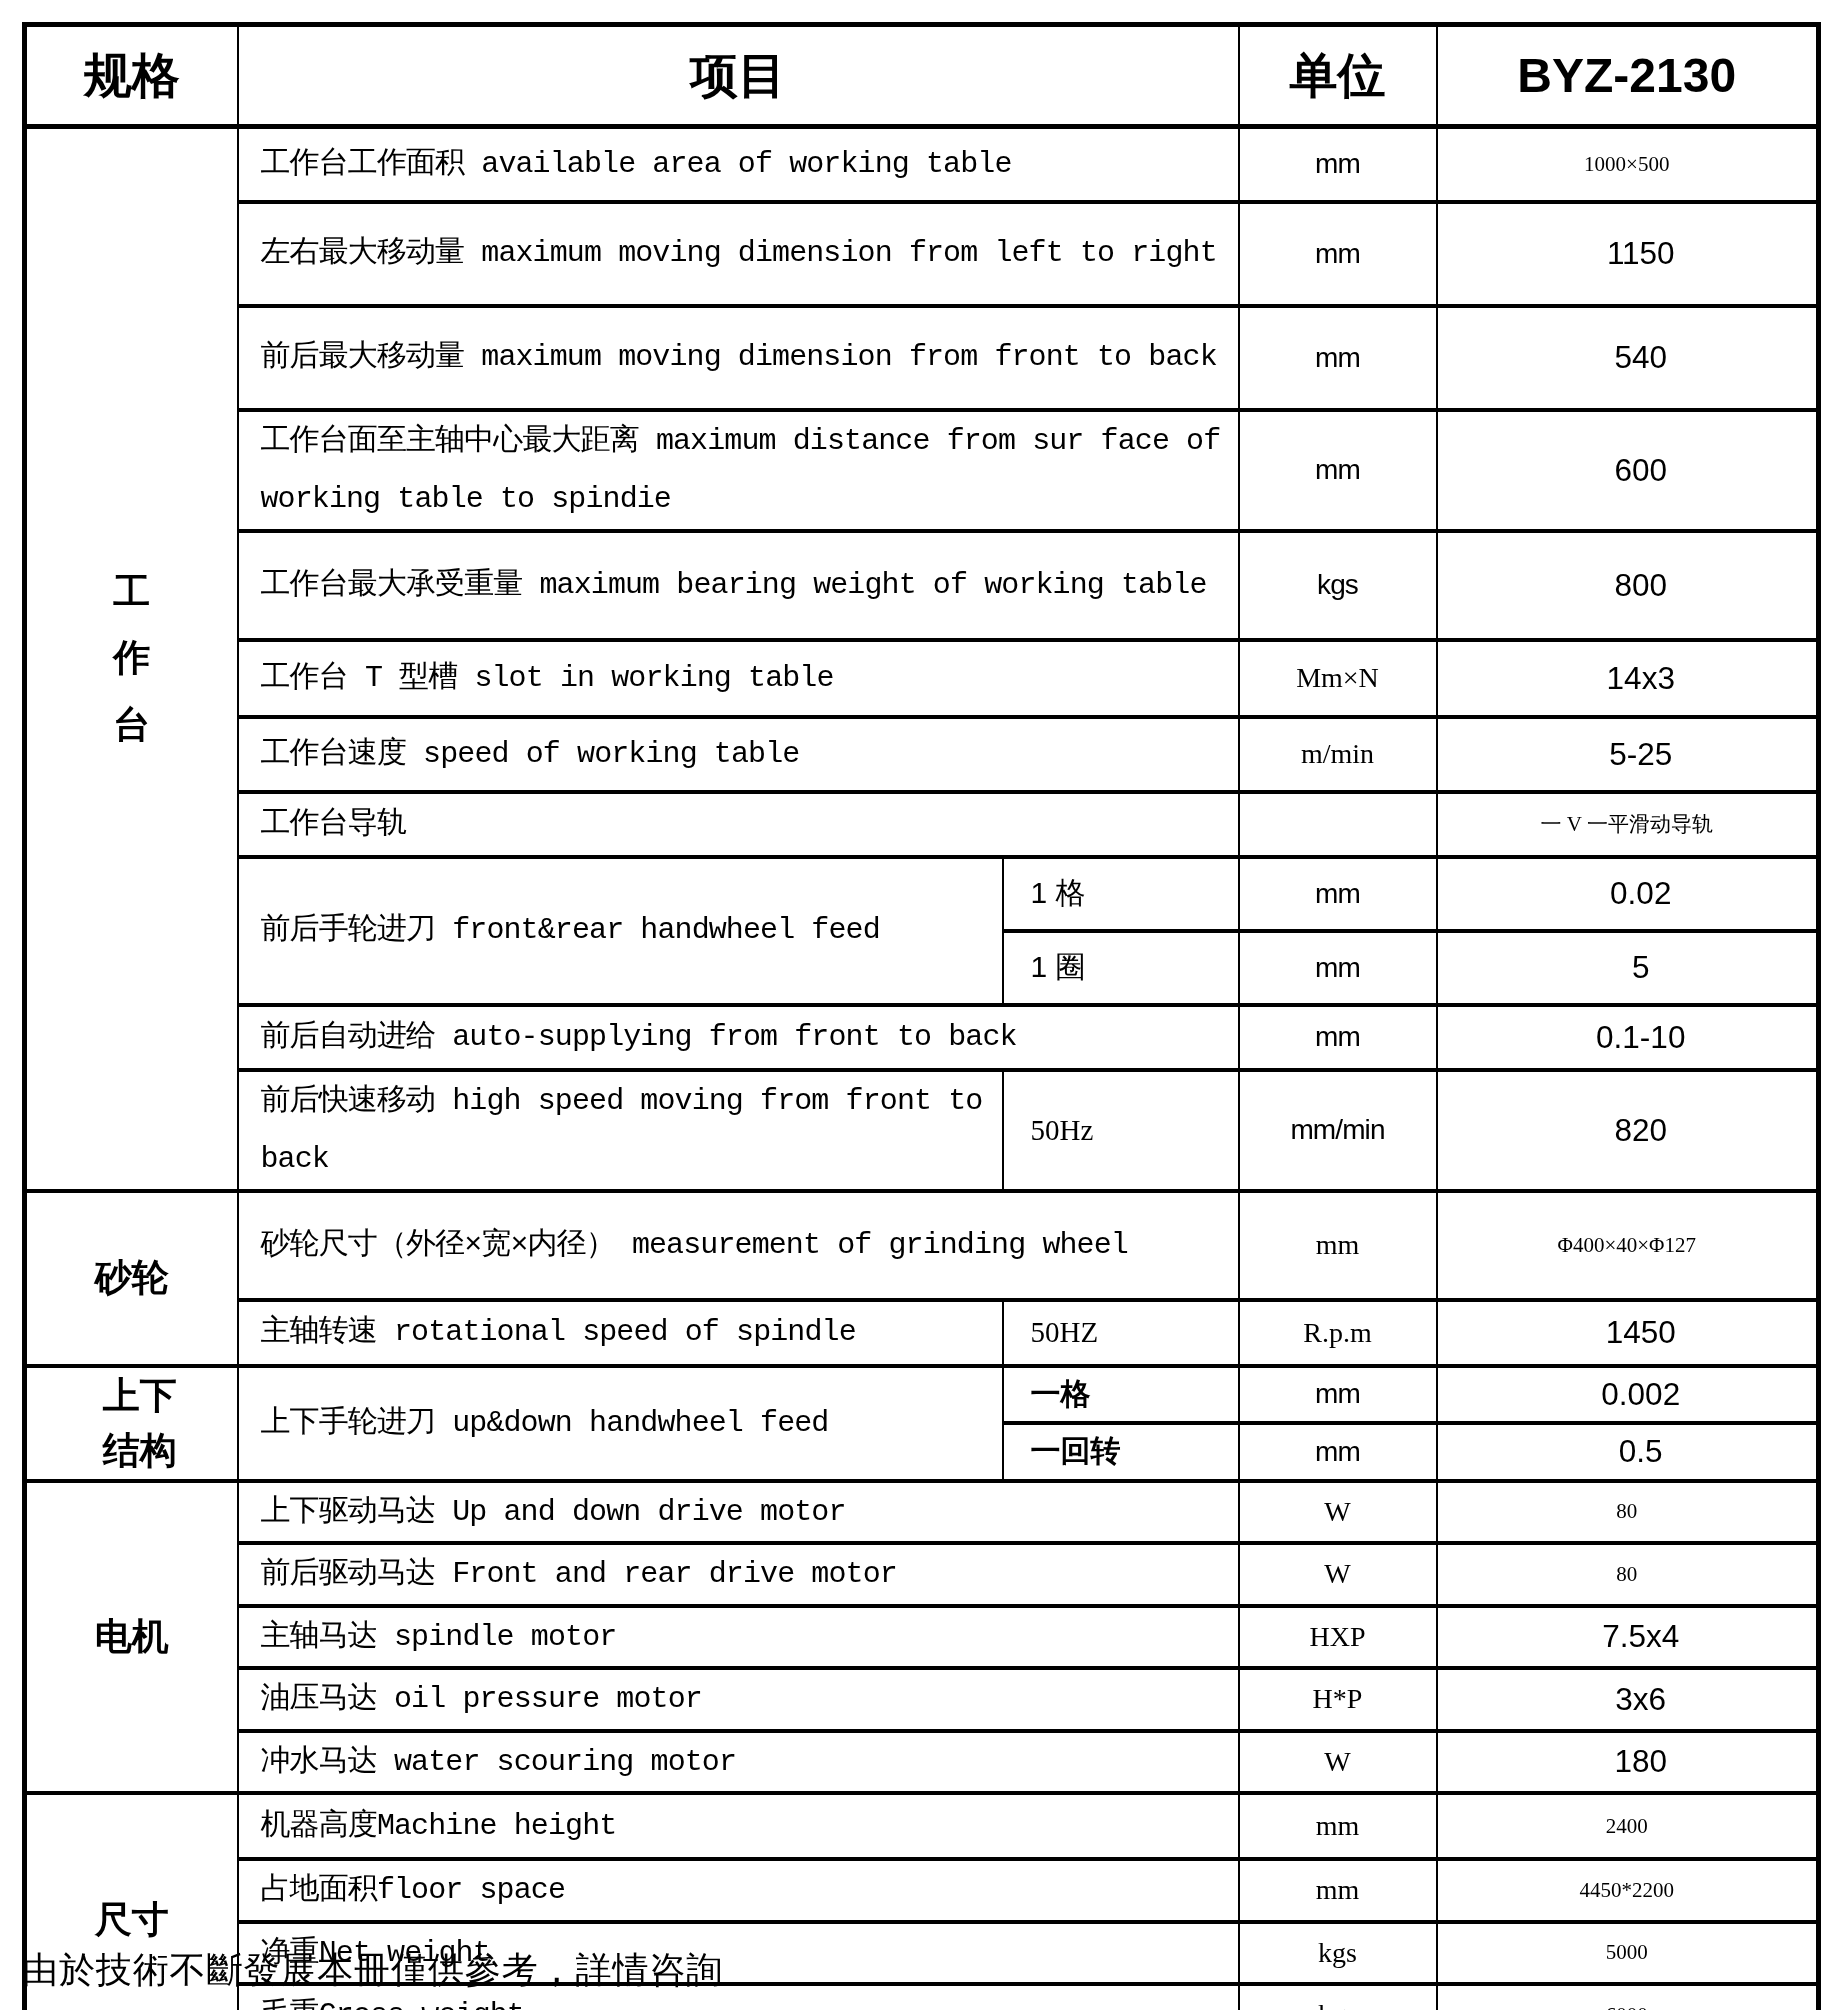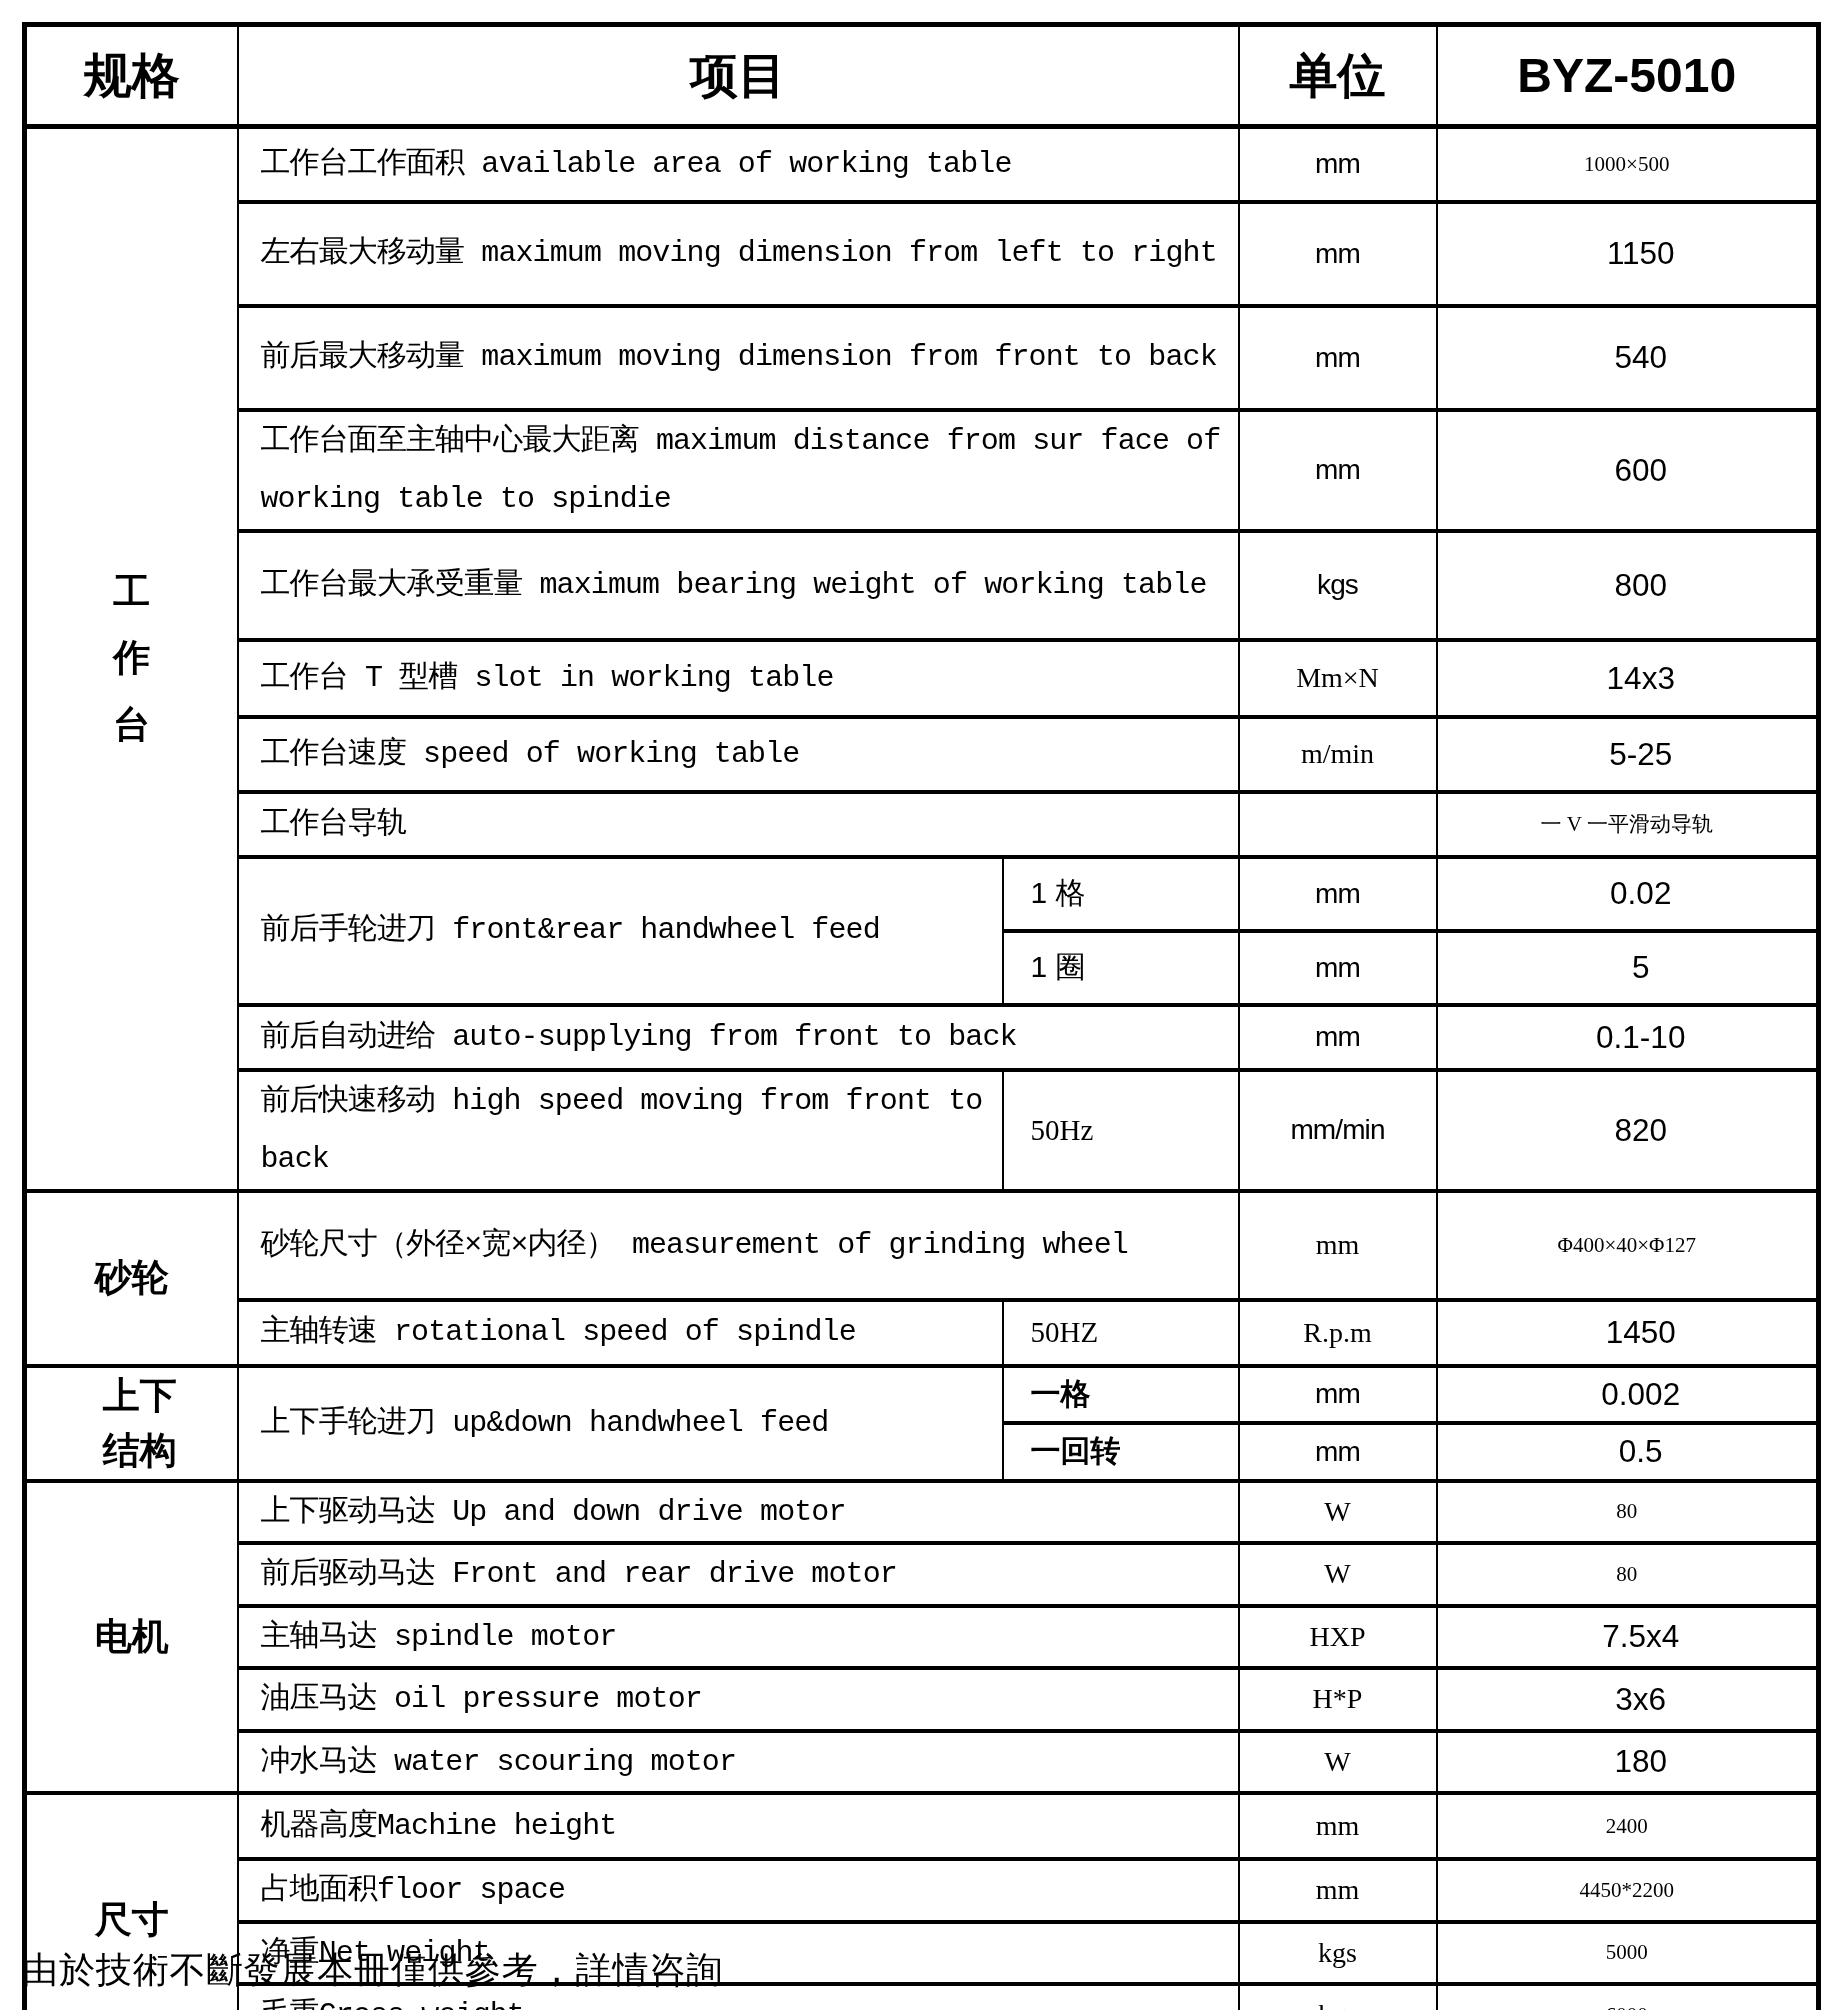--- a/index.html
+++ b/index.html
@@ -75,21 +75,21 @@
     <col style="width:236px">
     <col style="width:198px">
     <col style="width:382px">
   </colgroup>
 
   <tbody>
       <tr class="hdr" style="height:102px">
     <td>规格</td>
     <td colspan="2">项目</td>
     <td>单位</td>
-    <td>BYZ-5010</td>
+    <td>BYZ-2130</td>
   </tr>
 
   <tr style="height:75px">
     <td class="g" rowspan="12"><span class="v1">工作台</span></td>
     <td class="item" colspan="2">工作台工作面积 available area of working table</td>
     <td class="u us">mm</td>
     <td class="v vf">1000×500</td>
   </tr>
   <tr style="height:104px">
     <td class="item" colspan="2">左右最大移动量 maximum moving dimension from left to right</td>

